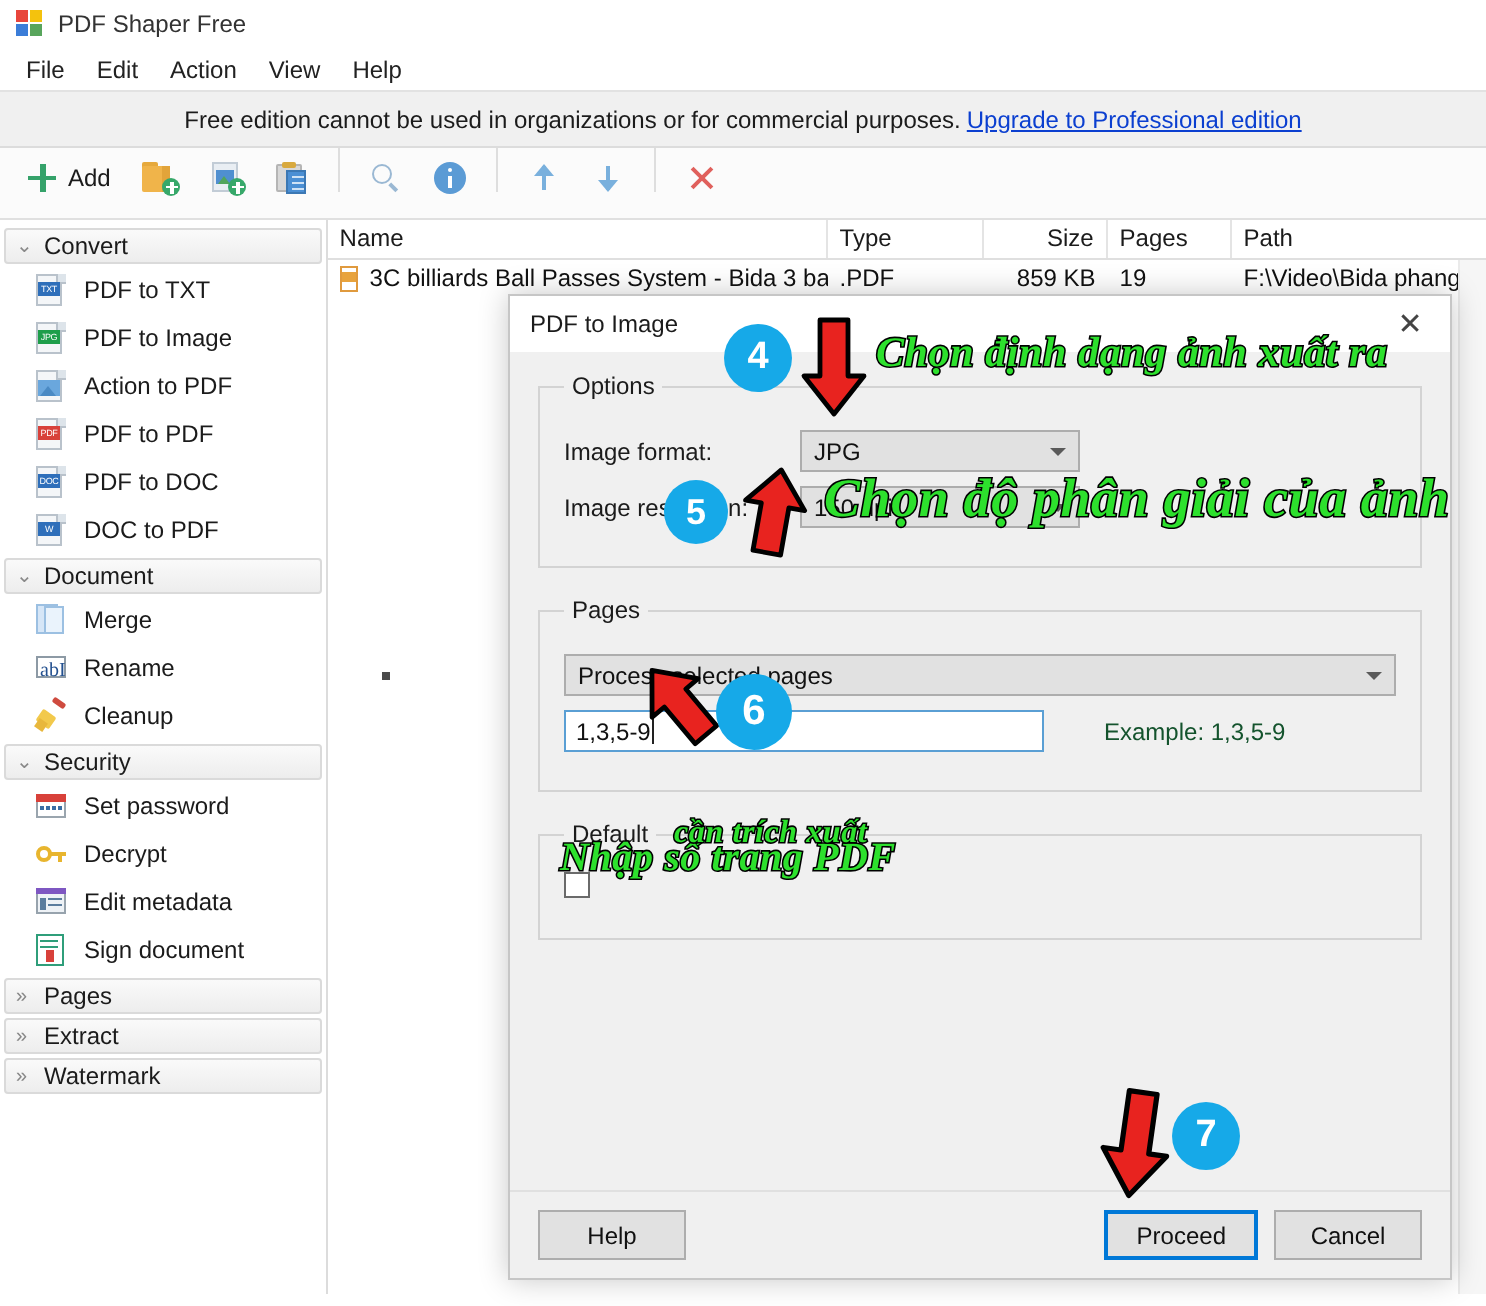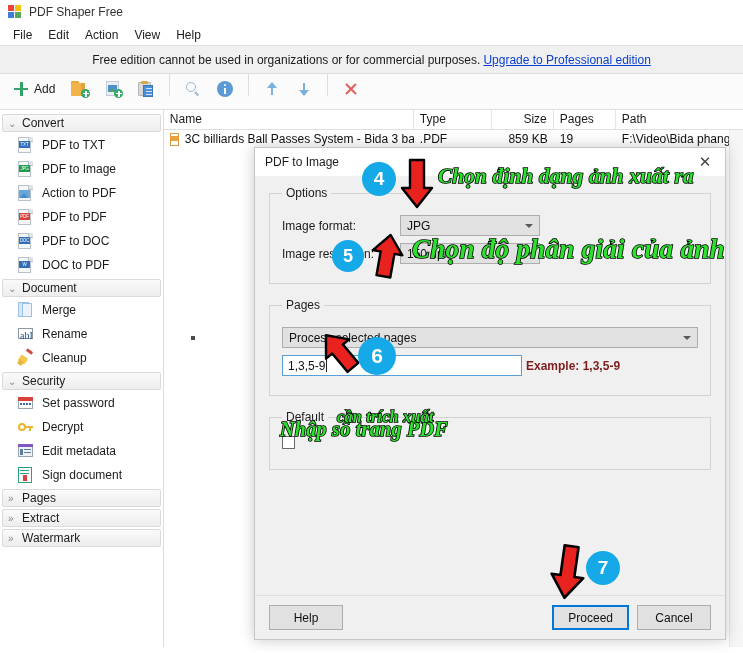--- a/index.html
+++ b/index.html
@@ -275,21 +275,21 @@
   .txtinput {
     height:21px; border:1px solid #5a9fd4; background:#fff;
     font-size:12px; color:#111; padding: 0 5px;
     display:flex; align-items:center; width:240px;
     position:relative;
   }
   .txtinput .caret {
     display:inline-block; width:1px; height:13px; background:#222;
     margin-left:1px;
   }
-  .example { font-size:12px; color:#7f1d1d; margin-left:4px;font-weight:bold; }
+  .example { font-size:12px; color:#14532d; margin-left:30px; }
 
   .chkrow { display:flex; align-items:center; gap:6px; margin-top:4px; }
   .chkbox { width:13px;height:13px; border:1px solid #6a6a6a; background:#fff; flex:none; }
 
   #dlg-footer {
     position:absolute; left:0; right:0; bottom:0; height:44px;
     background:#f0f0f0; border-top:1px solid #e0e0e0;
     display:flex; align-items:center; padding: 0 14px;
   }
   .btn {

